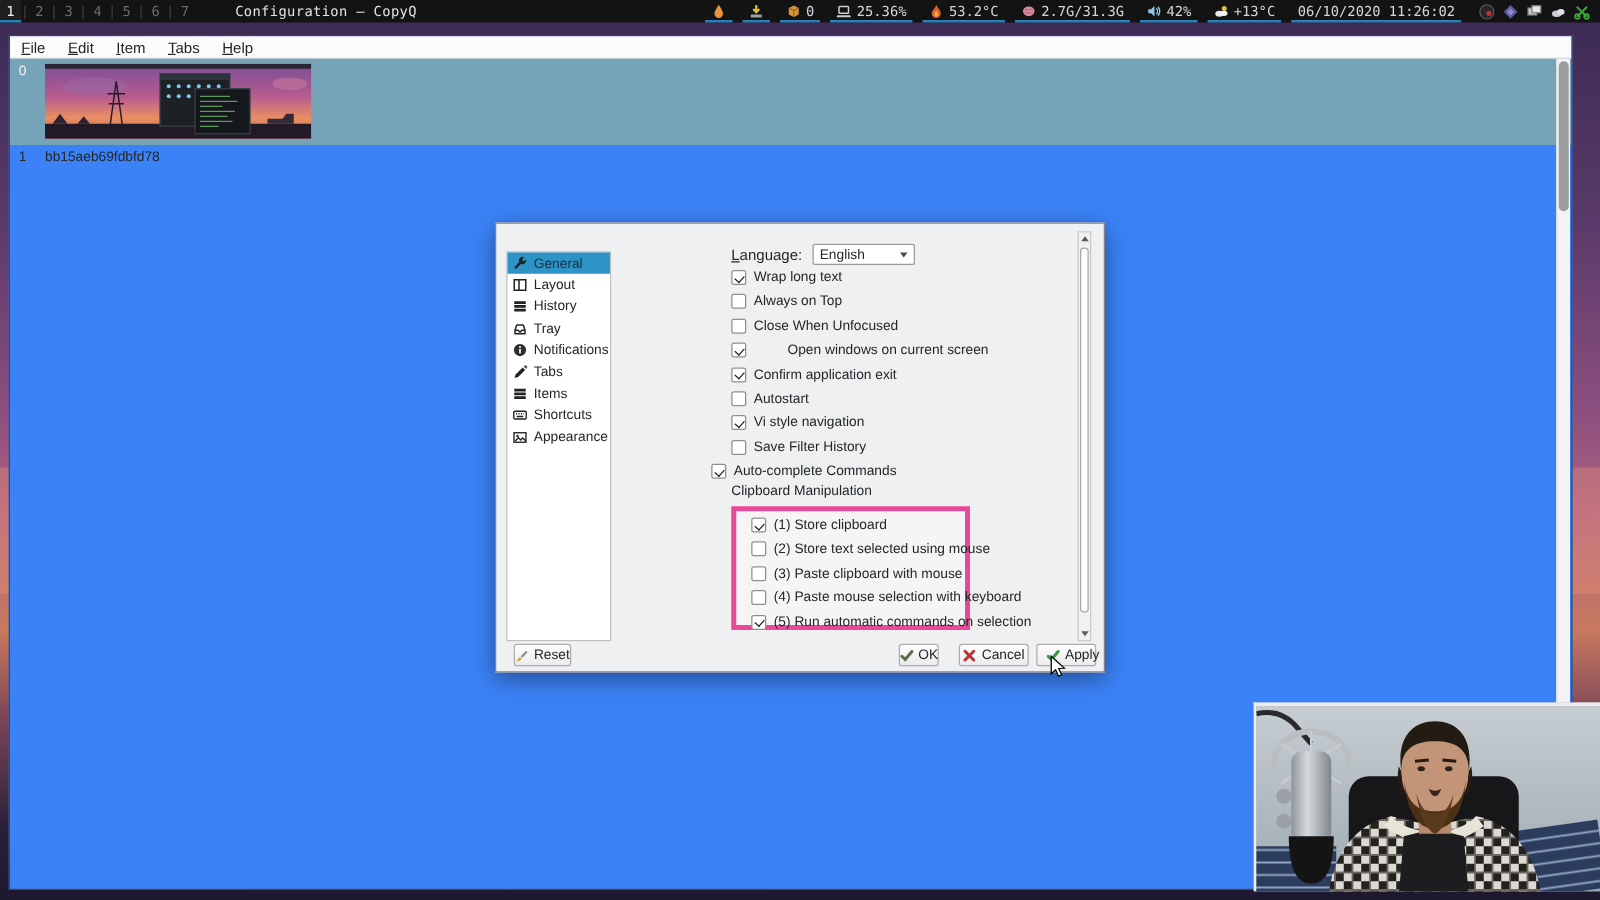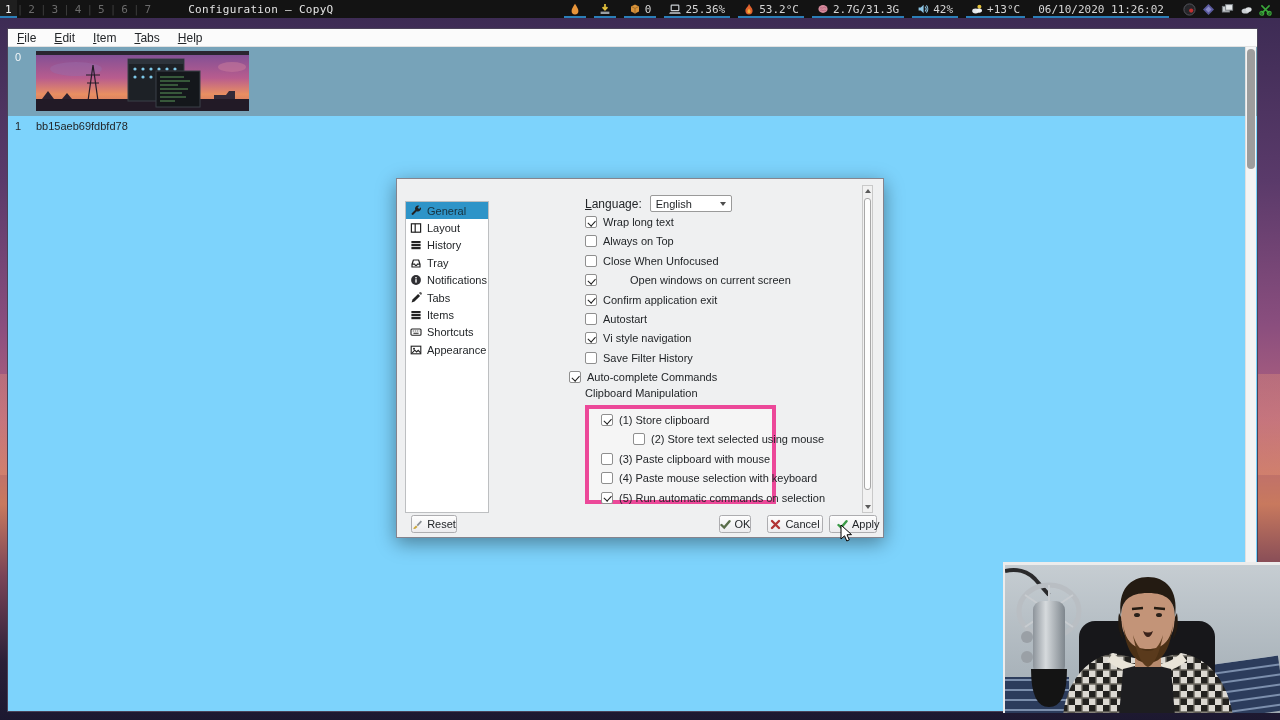--- a/index.html
+++ b/index.html
@@ -24,21 +24,21 @@
   #panel-title { margin-left:32px; display:flex; align-items:center; color:#e4e4e4; letter-spacing:.3px; }
   #panel-right { margin-left:auto; display:flex; align-items:stretch; }
   .stat { display:flex; align-items:center; gap:4px; padding:0 9px; position:relative; }
   .stat::after { content:""; position:absolute; left:4px; right:4px; bottom:0; height:2px; background:#2b7fb8; }
   .stat .sicon { width:12px; height:12px; display:inline-block; }
   .tray { display:flex; align-items:center; gap:6px; padding:0 8px 0 10px; }
   .tray .ticon { width:13px; height:13px; display:inline-block; }
 
   
   #copyq-window { position:absolute; left:7px; top:28px; width:1251px; height:684px;
-    background:#7dd3fc; border:1px solid #4a4258; z-index:10; }
+    background:#3b82f6; border:1px solid #4a4258; z-index:10; }
   #menubar { height:18px; background:#fbfbfb; border-bottom:1px solid #e2e2e2; display:flex; align-items:center; font-size:12px; color:#232629; }
   .menu-item { padding:1px 9px; }
   .menu-item u { text-decoration:underline; text-underline-offset:1px; }
   #clip-list { position:relative; }
   .clip-row { display:flex; font-size:11px; color:#232629; }
   .clip-row.selected { background:#77a3b9; color:#ffffff; }
   .row-num { width:28px; padding:4px 0 0 7px; font-size:11px; }
   .clip-row.selected .row-num { color:#f2f6f8; }
   #clip-thumb { margin:4px 0 5px 0; width:213px; height:60px; display:block; }
   .clip-text { padding:4px 0 0 0; }
@@ -332,21 +332,21 @@
     </div>
 
     <div id="opt-rows"></div>
 
     <div id="group-label">Clipboard Manipulation</div>
     <div id="group-box">
         <div class="opt-row" style="left: 12px; top: 5px;">
           <span class="checkbox checked"></span>
           <span>(1) Store clipboard</span>
         </div>
-        <div class="opt-row" style="left: 12px; top: 24.4px; margin-left: 32px;">
+        <div class="opt-row" style="left: 12px; top: 24.4px;">
           <span class="checkbox"></span>
           <span>(2) Store text selected using mouse</span>
         </div>
         <div class="opt-row" style="left: 12px; top: 43.8px;">
           <span class="checkbox"></span>
           <span>(3) Paste clipboard with mouse</span>
         </div>
         <div class="opt-row" style="left: 12px; top: 63.2px; text-align: center;">
           <span class="checkbox"></span>
           <span>(4) Paste mouse selection with keyboard</span>

